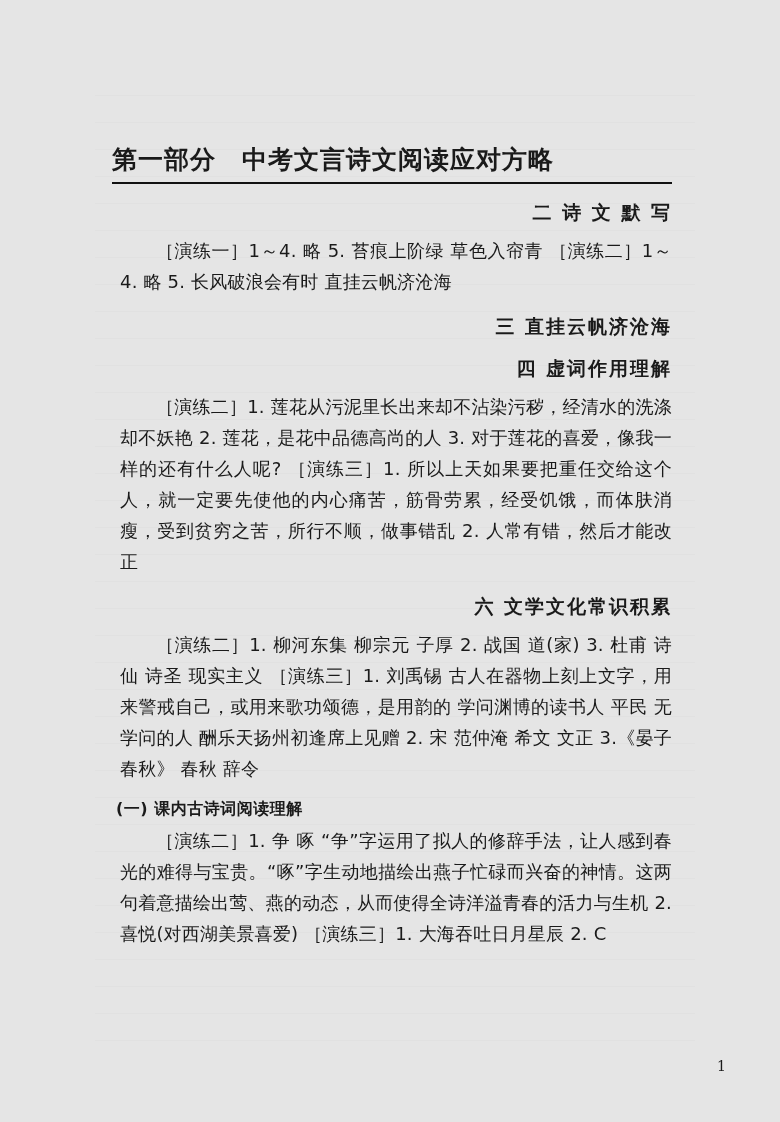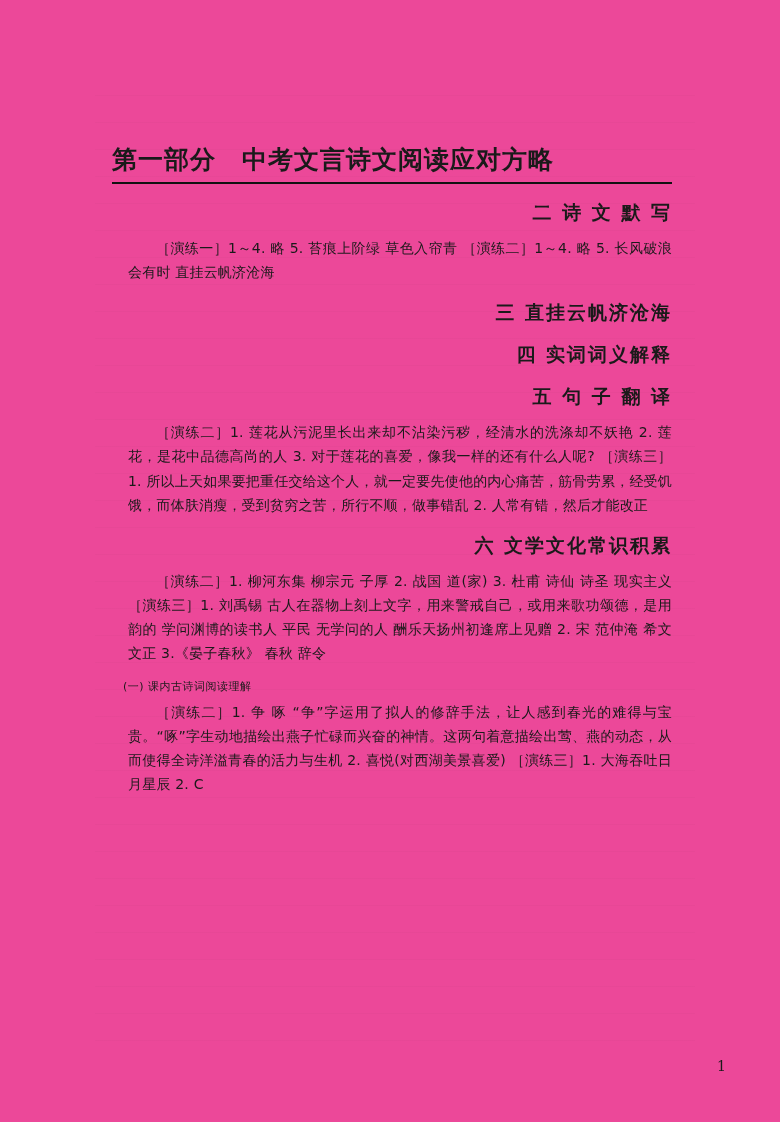--- a/index.html
+++ b/index.html
@@ -14,21 +14,21 @@
     color: #1a1a1a;
     position: relative;
     overflow: hidden;
   }
   .page {
     position: absolute;
     left: 0;
     top: 0;
     width: 780px;
     height: 1122px;
-    background: #ec4899;
+    background: #e5e5e5;
   }
   
   .ghost {
     position: absolute;
     left: 95px;
     top: 95px;
     width: 600px;
     height: 960px;
     opacity: 0.035;
     background:
@@ -58,29 +58,29 @@
   h2.section {
     font-family: "DejaVu Serif", "Liberation Serif", serif;
     font-weight: bold;
     font-size: 19px;
     text-align: right;
     margin: 16px 0 10px 0;
     letter-spacing: 2px;
   }
   h3.subsection {
     font-family: "DejaVu Sans", "Liberation Sans", sans-serif;
-    font-weight: normal;
-    font-size: 11px;
-    margin: 14px 0 6px 11px;
+    font-weight: bold;
+    font-size: 16px;
+    margin: 14px 0 6px 4px;
     letter-spacing: 0.5px;
   }
   p.para {
-    font-size: 14px;
+    font-size: 18px;
     line-height: 1.72;
-    margin: 0 0 2px 16px;
+    margin: 0 0 2px 8px;
     text-align: justify;
     text-indent: 2em;
     letter-spacing: 0.2px;
   }
   .page-number {
     position: absolute;
     right: 54px;
     bottom: 48px;
     font-size: 14px;
     font-family: "DejaVu Serif", "Liberation Serif", serif;
@@ -96,23 +96,22 @@
 
     <div class="part-title">
       <span class="seg1">第一部分</span><span>中考文言诗文阅读应对方略</span>
     </div>
 
     <h2 class="section">二  诗 文 默 写</h2>
     <p class="para">［演练一］1～4. 略  5. 苔痕上阶绿  草色入帘青  ［演练二］1～4. 略  5. 长风破浪会有时  直挂云帆济沧海</p>
 
     <h2 class="section">三  直挂云帆济沧海</h2>
 
-    <h2 class="section">四  实词词义解释</h2>
+    <h2 class="section">四  虚词作用理解</h2>
 
-    <h2 class="section">五  句 子 翻 译</h2>
     <p class="para">［演练二］1. 莲花从污泥里长出来却不沾染污秽，经清水的洗涤却不妖艳  2. 莲花，是花中品德高尚的人  3. 对于莲花的喜爱，像我一样的还有什么人呢?  ［演练三］1. 所以上天如果要把重任交给这个人，就一定要先使他的内心痛苦，筋骨劳累，经受饥饿，而体肤消瘦，受到贫穷之苦，所行不顺，做事错乱  2. 人常有错，然后才能改正</p>
 
     <h2 class="section">六  文学文化常识积累</h2>
     <p class="para">［演练二］1. 柳河东集  柳宗元  子厚  2. 战国  道(家)  3. 杜甫  诗仙  诗圣  现实主义  ［演练三］1. 刘禹锡  古人在器物上刻上文字，用来警戒自己，或用来歌功颂德，是用韵的  学问渊博的读书人  平民  无学问的人  酬乐天扬州初逢席上见赠  2. 宋  范仲淹  希文  文正  3.《晏子春秋》  春秋  辞令</p>
 
     <h3 class="subsection">(一) 课内古诗词阅读理解</h3>
     <p class="para">［演练二］1. 争  啄  “争”字运用了拟人的修辞手法，让人感到春光的难得与宝贵。“啄”字生动地描绘出燕子忙碌而兴奋的神情。这两句着意描绘出莺、燕的动态，从而使得全诗洋溢青春的活力与生机  2. 喜悦(对西湖美景喜爱)  ［演练三］1. 大海吞吐日月星辰  2. C</p>
 
   </div>
 

